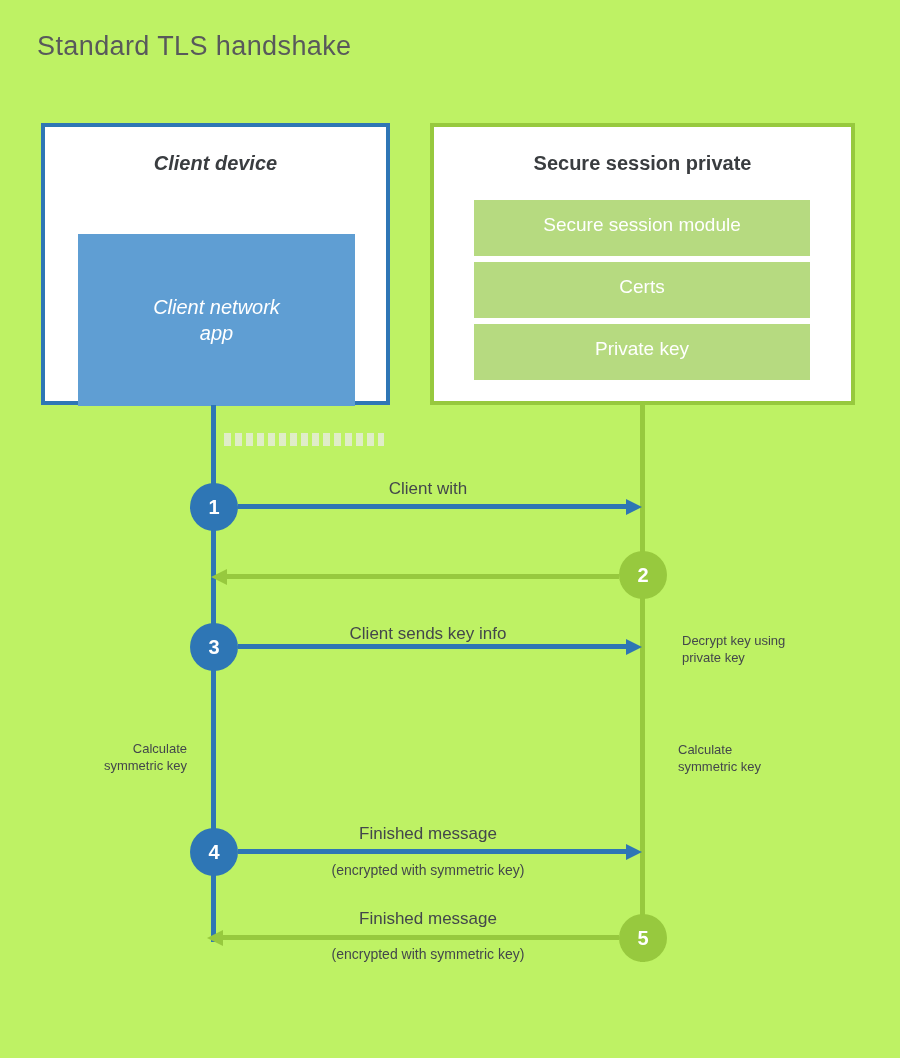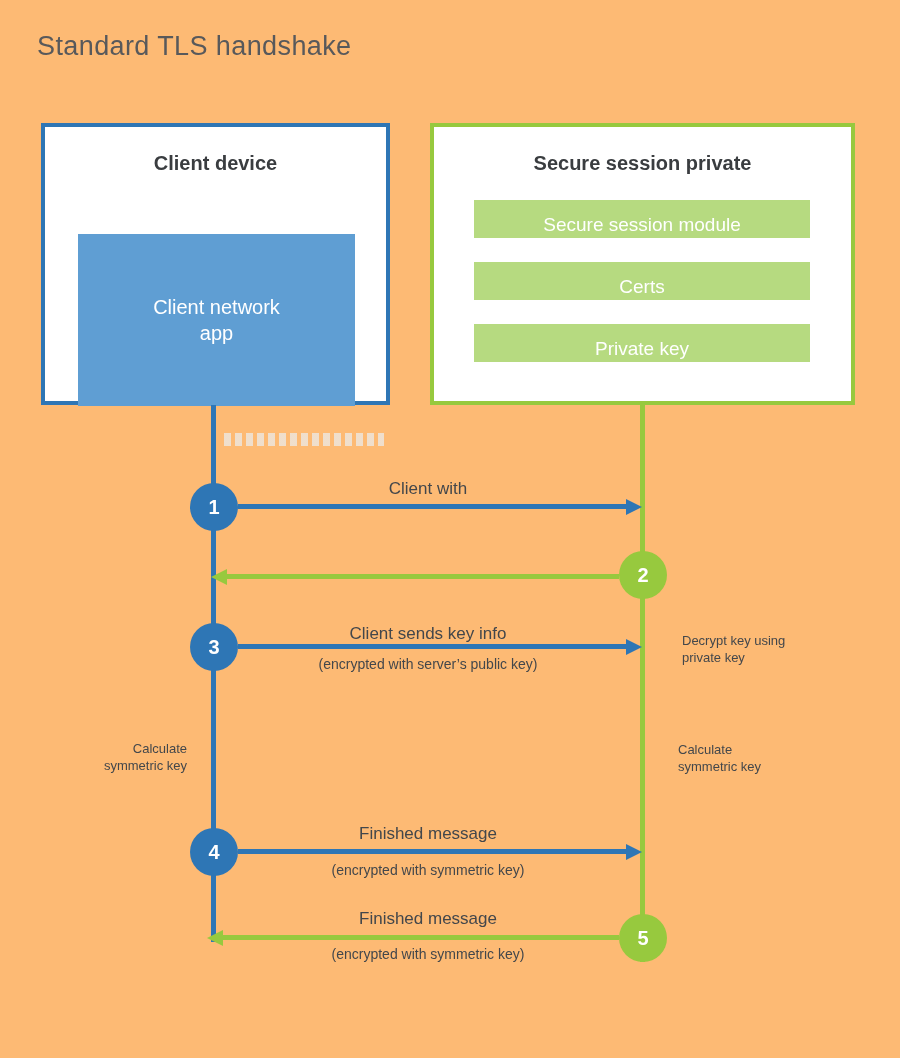--- a/index.html
+++ b/index.html
@@ -6,37 +6,37 @@
     --blue:#2e76b5;
     --blue-fill:#5f9ed3;
     --green:#97c93e;
     --green-fill:#b6da80;
     --text-dark:#43474b;
     --header-dark:#3a3d40;
     --title-gray:#58595b;
   }
   *{margin:0;padding:0;box-sizing:border-box;}
   body{background:#ffffff;font-family:"Liberation Sans",sans-serif;}
-  .canvas{position:relative;width:900px;height:1058px;background:#fdba74;overflow:hidden;}
+  .canvas{position:relative;width:900px;height:1058px;background:#bef264;overflow:hidden;}
 
   .page-title{position:absolute;left:37px;top:31px;font-size:27px;font-weight:300;
     color:var(--title-gray);letter-spacing:0.4px;}
 
   
   .actor-box{position:absolute;top:123px;height:282px;background:#ffffff;}
-  .client-box{left:41px;width:349px;border:4px solid var(--blue);}
+  .client-box{left:41px;width:349px;border:4px solid var(--blue);font-style:italic;}
   .server-box{left:430px;width:425px;border:4px solid var(--green);}
   .box-header{position:absolute;top:25px;left:0;width:100%;text-align:center;
     font-size:20px;font-weight:700;color:var(--header-dark);}
 
   .client-app{position:absolute;left:33px;top:73px;width:277px;height:172px;
     background:var(--blue-fill);color:#ffffff;font-size:20px;line-height:26px;
     display:flex;flex-direction:column;align-items:center;justify-content:center;text-align:center;margin-top:34px;}
 
-  .server-bar{position:absolute;left:40px;width:336px;height:38px;background:var(--green-fill);
+  .server-bar{position:absolute;left:40px;width:336px;height:56px;background:var(--green-fill);
     color:#ffffff;font-size:19px;line-height:50px;text-align:center;}
   .server-bar.b0{top:73px;}
   .server-bar.b1{top:135px;}
   .server-bar.b2{top:197px;}
 
   
   .lifeline{position:absolute;width:5px;}
   .lifeline.blue{left:211px;top:405px;height:537px;background:var(--blue);}
   .lifeline.green{left:640px;top:405px;height:557px;background:var(--green);}
 
@@ -103,21 +103,20 @@
   <div class="head right blue" style="left:626px;top:499px;"></div>
   <div class="step-circle blue" style="left:190px;top:483px;">1</div>
 
   <div class="head left green" style="left:211px;top:569px;"></div>
   <div class="shaft green" style="left:227px;top:574px;width:392px;"></div>
   <div class="step-circle green" style="left:619px;top:551px;">2</div>
 
   <div class="msg" style="top:624px;">Client sends key info</div>
   <div class="shaft blue" style="left:238px;top:644px;width:388px;"></div>
   <div class="head right blue" style="left:626px;top:639px;"></div>
-  <div class="msg-sub" style="top:656px;">(encrypted with server’s public key)</div>
   <div class="step-circle blue" style="left:190px;top:623px;">3</div>
 
   <div class="note r1">
     <div>Decrypt key using</div>
     <div>private key</div>
   </div>
   <div class="note left">
     <div>Calculate</div>
     <div>symmetric key</div>
   </div>

